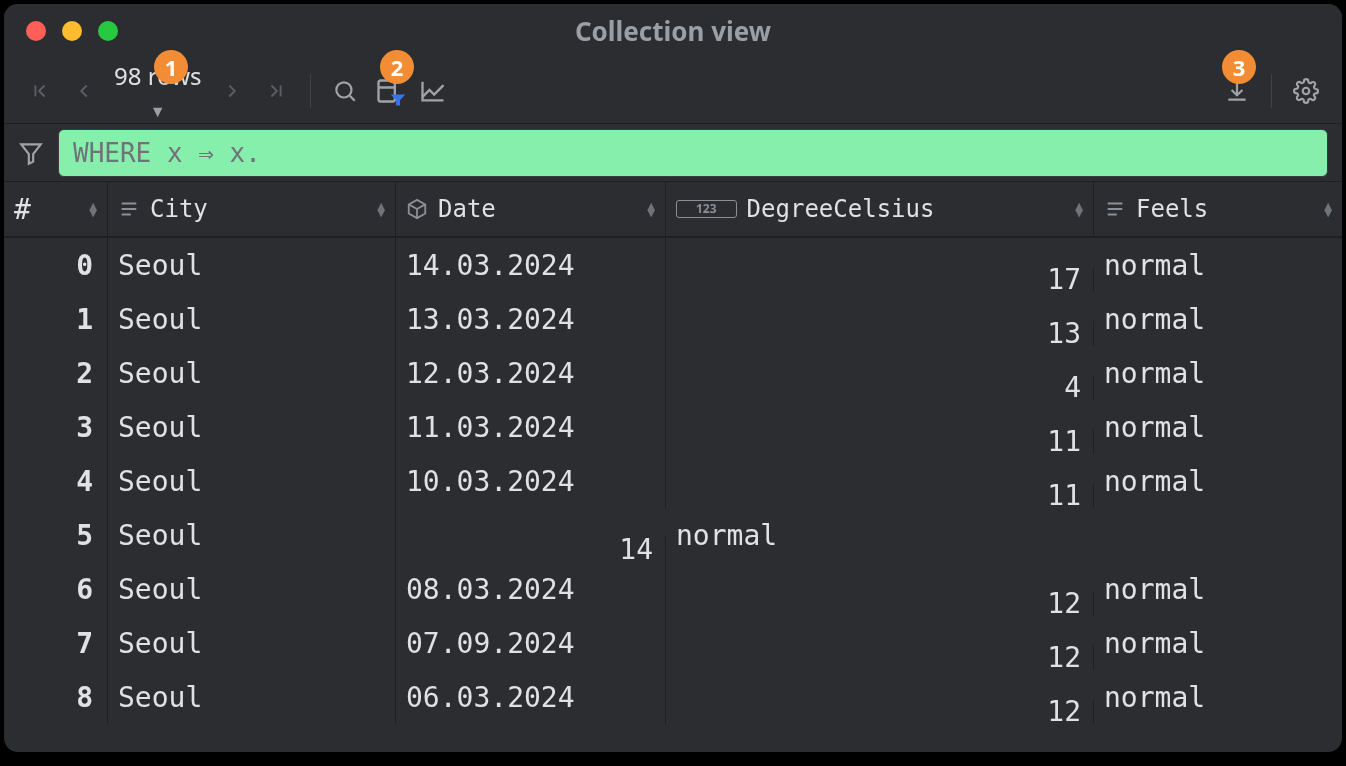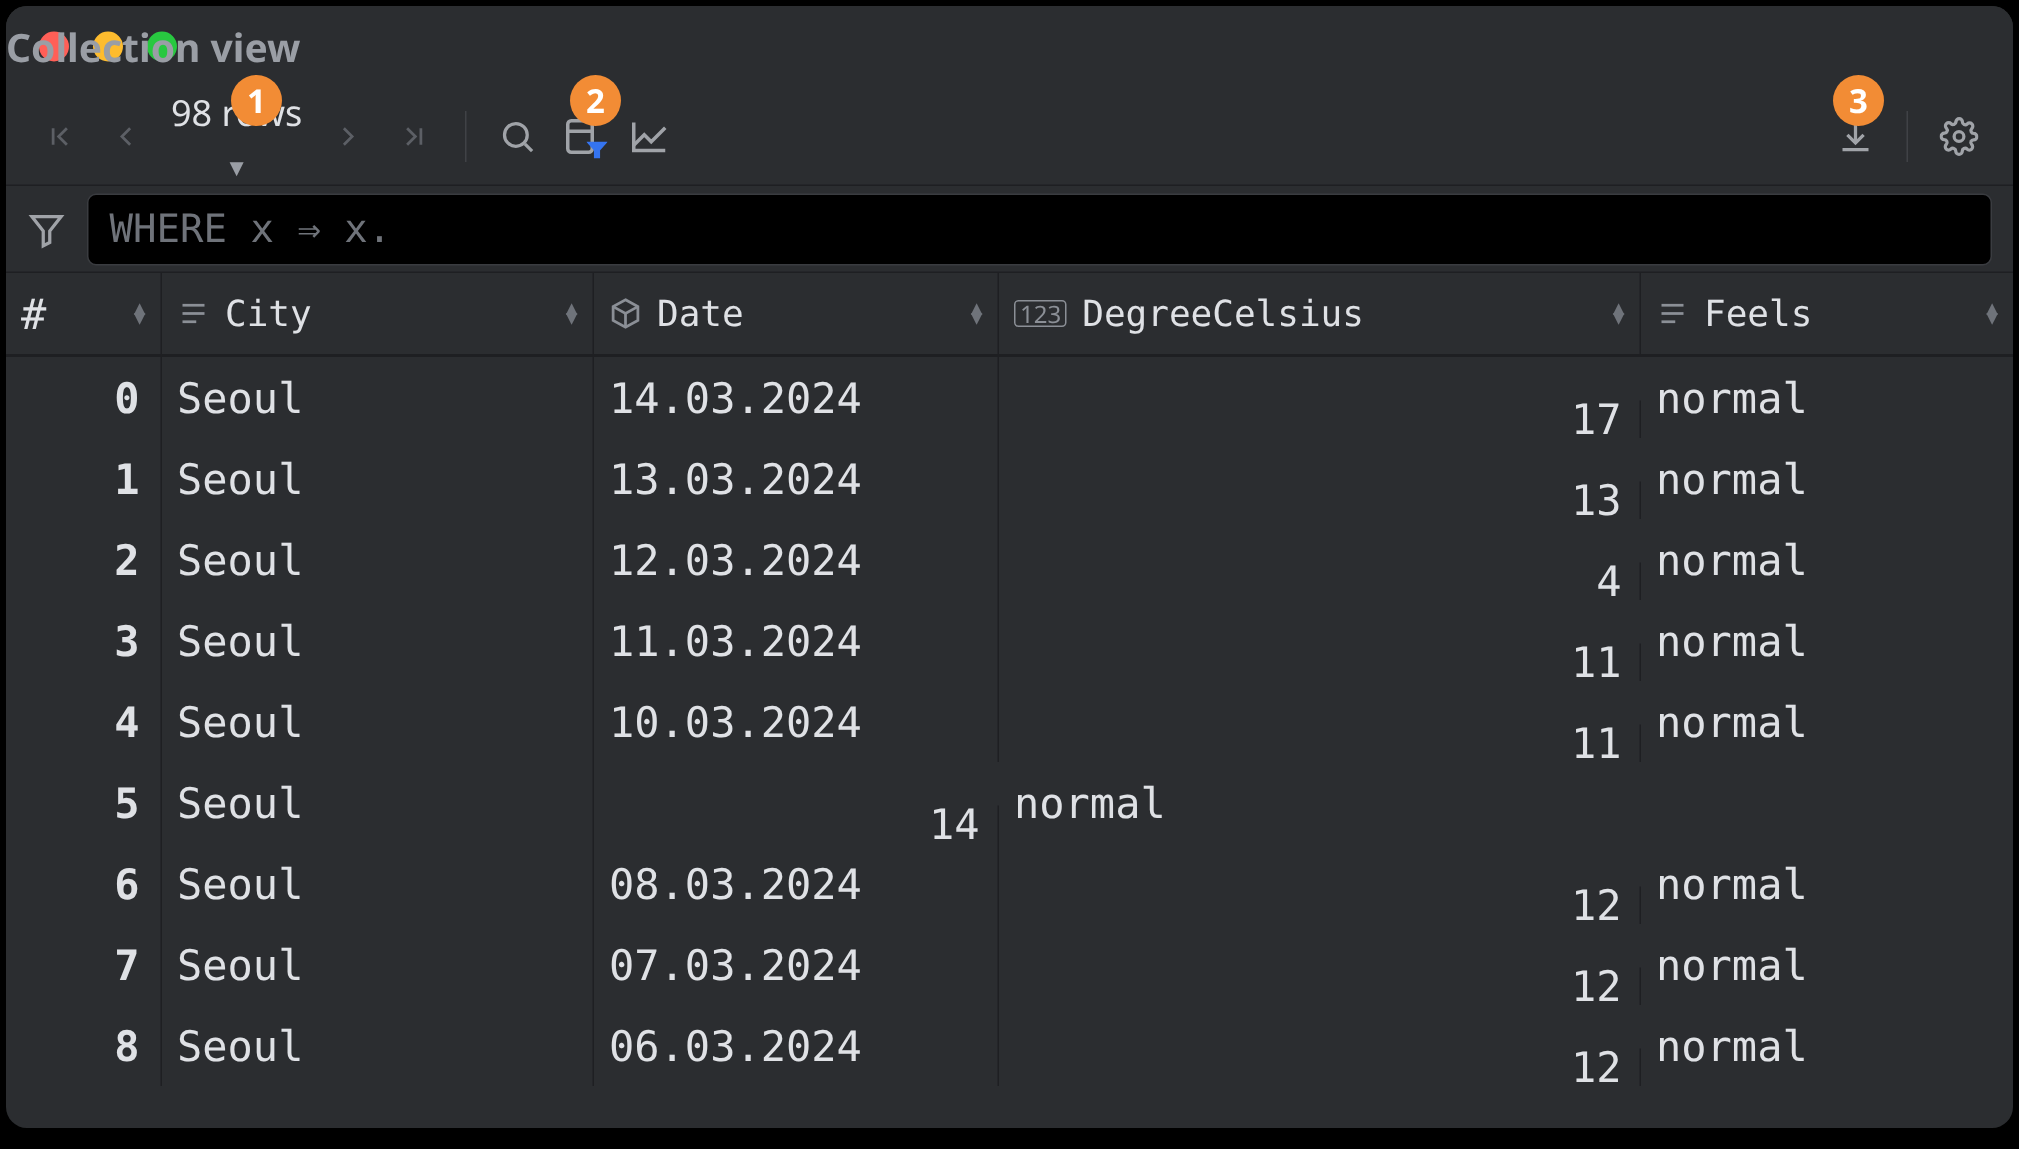--- a/index.html
+++ b/index.html
@@ -55,21 +55,21 @@
   .traffic span {
     width: 20px; height: 20px; border-radius: 50%;
     display: inline-block;
   }
   .tl-red { background: var(--traffic-red); }
   .tl-yellow { background: var(--traffic-yellow); }
   .tl-green { background: var(--traffic-green); }
   .title {
     position: absolute;
     left: 0; right: 0;
-    text-align: left;
+    text-align: center;
     font-family: -apple-system, "Segoe UI", system-ui, sans-serif;
     font-weight: 700;
     font-size: 26px;
     color: #9a9ea5;
     pointer-events: none;
   }
 
   
   .toolbar {
     height: 66px;
@@ -122,21 +122,21 @@
   .filterbar {
     height: 58px;
     display: flex; align-items: center;
     gap: 14px;
     padding: 0 14px;
     border-bottom: 1px solid var(--border);
   }
   .filterbar .filter-input {
     flex: 1;
     height: 48px;
-    background: #000000;
+    background: #86efac;
     border: 1px solid #3a3c40;
     border-radius: 6px;
     display: flex; align-items: center;
     padding: 0 14px;
     min-width: 0;
   }
   .filterbar .filter-input span {
     color: #6f737a;
     white-space: pre;
   }
@@ -342,21 +342,21 @@
               <line x1="12" y1="12" x2="12" y2="22"></line>
             </svg>
         </span>
         <span class="label">Date</span>
         <span class="sort-glyph">
             <span>▲</span>
             <span>▼</span>
           </span>
       </div>
       <div class="th">
-        <span class="type-icon" style="font-family:system-ui; font-size:16px; border:1px solid #8b8f96; border-radius:3px; padding:0 3px; line-height:16px;">123</span>
+        <span class="type-icon" style="font-family:system-ui; font-size:12px; border:1px solid #8b8f96; border-radius:3px; padding:0 19px; line-height:16px;font-weight:bold;">123</span>
         <span class="label">DegreeCelsius</span>
         <span class="sort-glyph">
             <span>▲</span>
             <span>▼</span>
           </span>
       </div>
       <div class="th">
         <span class="type-icon">
           <svg width="22" height="22" viewBox="0 0 24 24" fill="none" stroke="currentColor" stroke-width="2">
               <line x1="4" y1="6" x2="20" y2="6"></line>
@@ -417,21 +417,21 @@
         <div class="trow">
           <div class="td idx">6</div>
           <div class="td">Seoul</div>
           <div class="td">08.03.2024</div>
           <div class="td num">12</div>
           <div class="td">normal</div>
         </div>
         <div class="trow">
           <div class="td idx">7</div>
           <div class="td">Seoul</div>
-          <div class="td">07.03.2024</div>
+          <div class="td">07.09.2024</div>
           <div class="td num">12</div>
           <div class="td">normal</div>
         </div>
         <div class="trow">
           <div class="td idx">8</div>
           <div class="td">Seoul</div>
           <div class="td">06.03.2024</div>
           <div class="td num">12</div>
           <div class="td">normal</div>
         </div>

